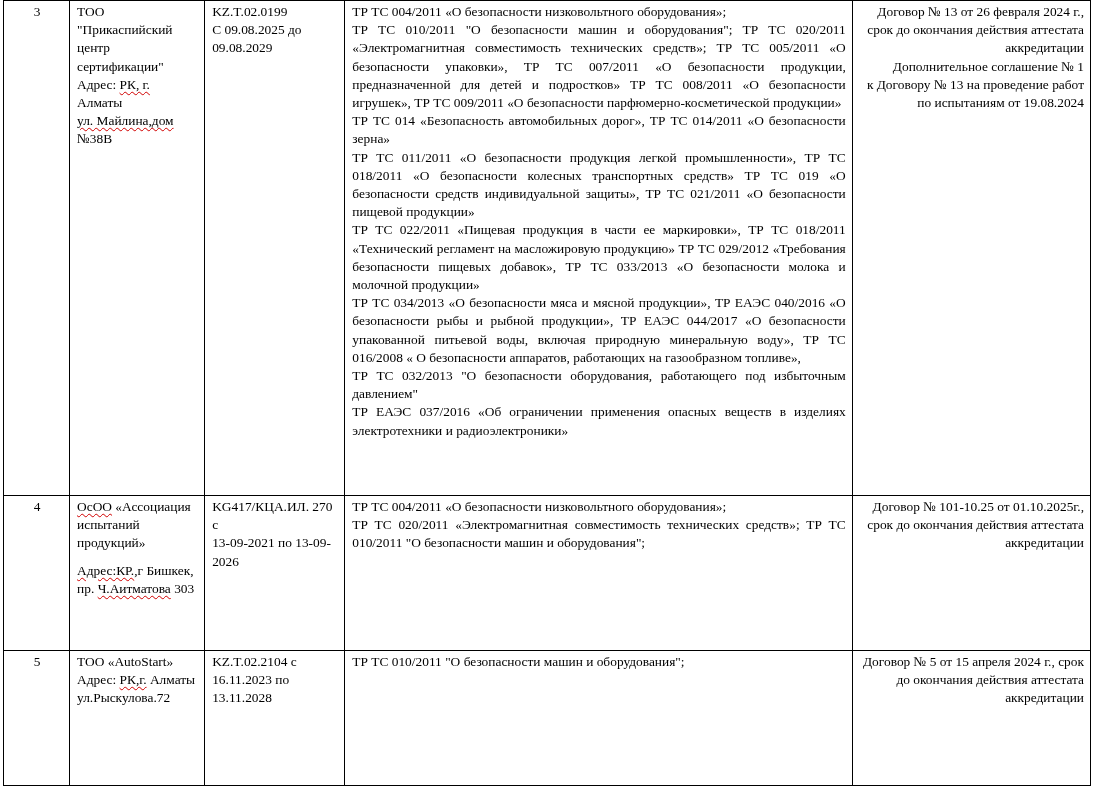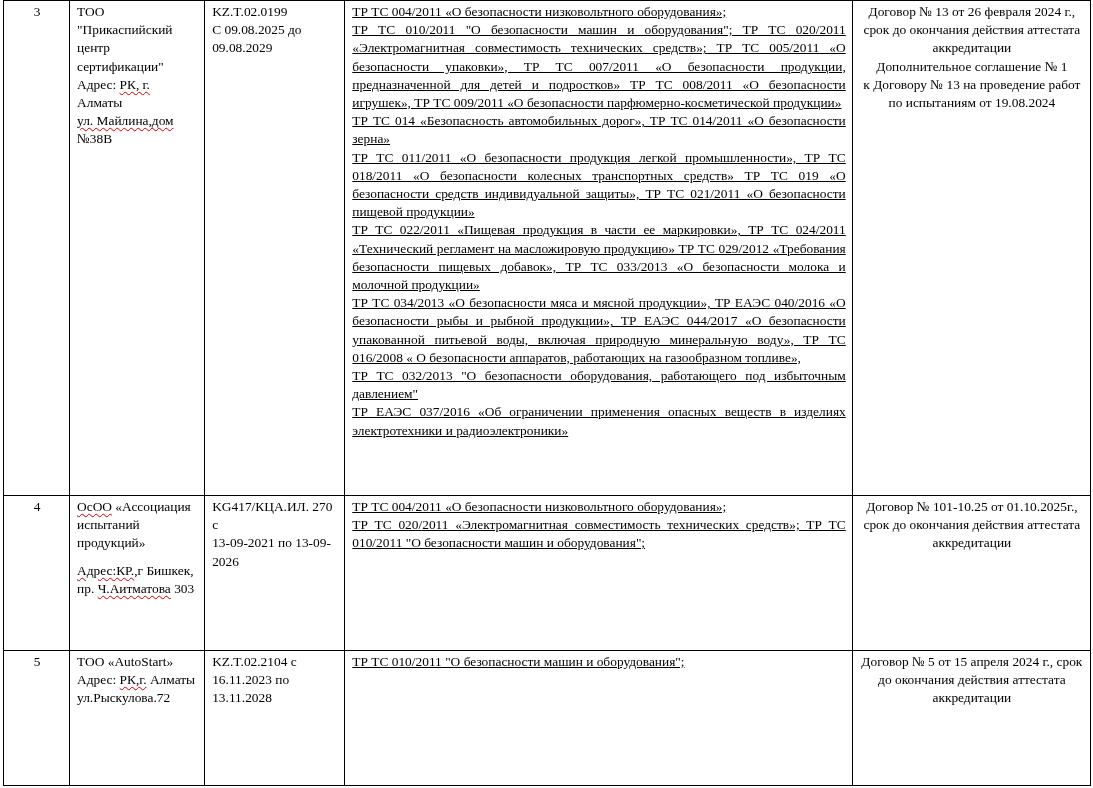--- a/index.html
+++ b/index.html
@@ -6,24 +6,24 @@
     body { width: 1093px; height: 788px; overflow: hidden; position: relative;
            font-family: "Liberation Serif", "DejaVu Serif", serif; color: #000; }
     table.reg { position: absolute; left: 3px; top: 0px; border-collapse: collapse;
                 table-layout: fixed; width: 1088px; }
     table.reg td { border: 1px solid #000; vertical-align: top; font-size: 13.4px;
                    line-height: 18.2px; padding: 2px 6px 0 7px; }
     td.num { text-align: center; width: 52px; }
     td.org { width: 121px; }
     td.cert { width: 126px; }
     td.reg-list { width: 493px; text-align: justify; padding-right: 6px; }
-    td.contract { width: 224px; text-align: center; padding-left: 4px; padding-right: 4px; }
+    td.contract { width: 224px; text-align: right; padding-left: 4px; padding-right: 4px; }
     .wavy { text-decoration: underline wavy #d00000; text-decoration-thickness: 1px; text-underline-offset: 2px; }
     .line { display: block; }
-    .tr-para { display: block; text-align: justify; text-align-last: left; text-decoration: underline; }
+    .tr-para { display: block; text-align: justify; text-align-last: left; }
     .org .gap { display:block; height: 9px; }
   </style>
 </head>
 <body>
 
 <table class="reg">
 
   <tbody>
       <tr style="height:495px;">
     <td class="num">3</td>
@@ -36,21 +36,21 @@
     </td>
     <td class="cert">
       <span class="line">KZ.T.02.0199</span>
       <span class="line">С 09.08.2025 до 09.08.2029</span>
     </td>
     <td class="reg-list">
       <span class="tr-para">ТР ТС 004/2011 «О безопасности низковольтного оборудования»;</span>
       <span class="tr-para">ТР ТС 010/2011 "О безопасности машин и оборудования"; ТР ТС 020/2011 «Электромагнитная совместимость технических средств»; ТР ТС 005/2011 «О безопасности упаковки», ТР ТС 007/2011 «О безопасности продукции, предназначенной для детей и подростков» ТР ТС 008/2011 «О безопасности игрушек», ТР ТС 009/2011 «О безопасности парфюмерно-косметической продукции»</span>
       <span class="tr-para">ТР ТС 014 «Безопасность автомобильных дорог», ТР ТС 014/2011 «О безопасности зерна»</span>
       <span class="tr-para">ТР ТС 011/2011 «О безопасности продукция легкой промышленности», ТР ТС 018/2011 «О безопасности колесных транспортных средств» ТР ТС 019 «О безопасности средств индивидуальной защиты», ТР ТС 021/2011 «О безопасности пищевой продукции»</span>
-      <span class="tr-para">ТР ТС 022/2011 «Пищевая продукция в части ее маркировки», ТР ТС 024/2011 «Технический регламент на масложировую продукцию» ТР ТС 029/2012 «Требования безопасности пищевых добавок», ТР ТС 033/2013 «О безопасности молока и молочной продукции»</span>
+      <span class="tr-para">ТР ТС 022/2011 «Пищевая продукция в части ее маркировки», ТР ТС 018/2011 «Технический регламент на масложировую продукцию» ТР ТС 029/2012 «Требования безопасности пищевых добавок», ТР ТС 033/2013 «О безопасности молока и молочной продукции»</span>
       <span class="tr-para">ТР ТС 034/2013 «О безопасности мяса и мясной продукции», ТР ЕАЭС 040/2016 «О безопасности рыбы и рыбной продукции», ТР ЕАЭС 044/2017 «О безопасности упакованной питьевой воды, включая природную минеральную воду», ТР ТС 016/2008 « О безопасности аппаратов,  работающих на газообразном топливе»,</span>
       <span class="tr-para">ТР ТС 032/2013 "О безопасности оборудования, работающего под избыточным давлением"</span>
       <span class="tr-para">ТР ЕАЭС 037/2016 «Об ограничении применения опасных веществ в изделиях электротехники и радиоэлектроники»</span>
     </td>
     <td class="contract">
       <span class="line">Договор № 13 от 26 февраля 2024 г., срок до окончания действия аттестата аккредитации</span>
       <span class="line">Дополнительное соглашение № 1</span>
       <span class="line">к  Договору № 13 на проведение работ по испытаниям от 19.08.2024</span>
     </td>
   </tr>

